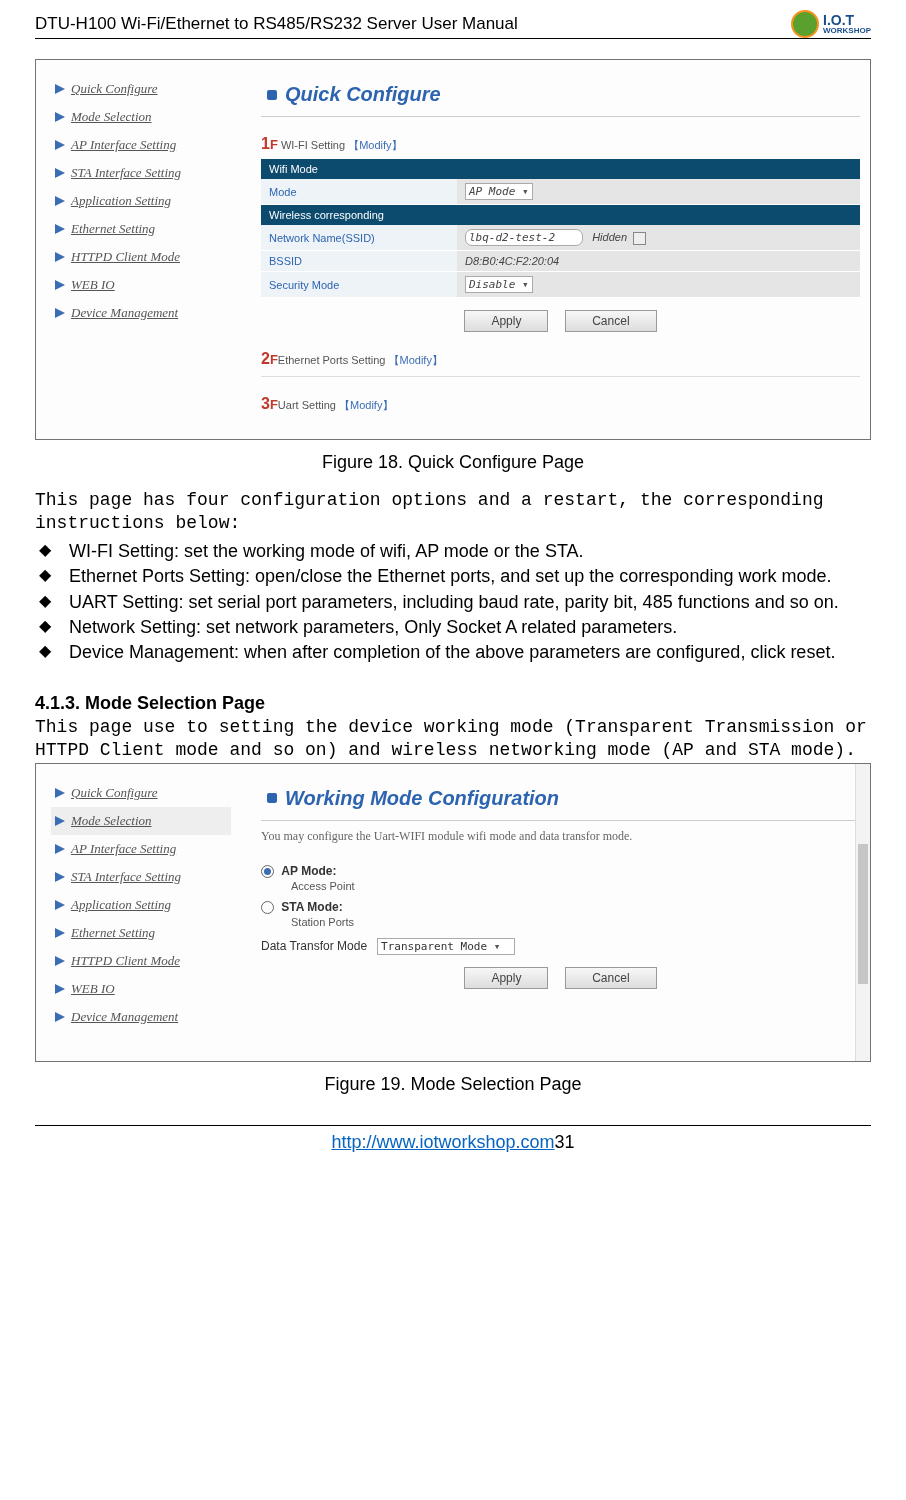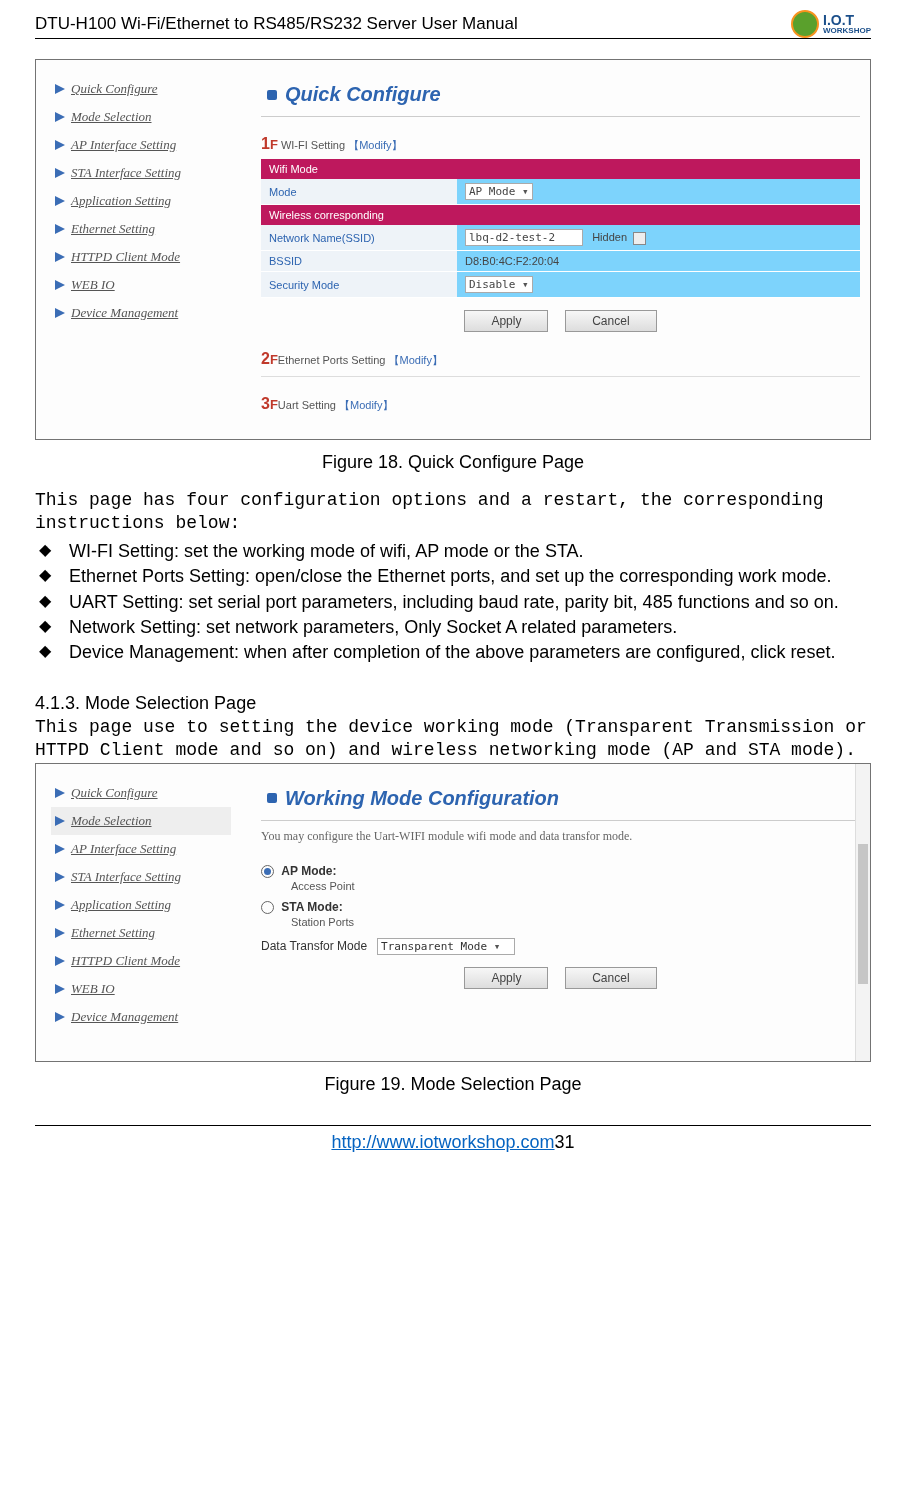--- a/index.html
+++ b/index.html
@@ -102,34 +102,34 @@
   }
   .section-label .num { color: #c0392b; font-size: 16px; font-weight: bold;}
   .section-label .letter { color: #c0392b; font-size: 13px; font-weight: bold;}
   .section-label .modify { color: #3b6db5; }
   .cfg-table {
     width: 100%;
     border-collapse: collapse;
     font-size: 11px;
   }
   .cfg-table th {
-    background: #be185d;
+    background: #0c4a6e;
     color: #fff;
     text-align: left;
     padding: 4px 8px;
     font-weight: normal;
   }
   .cfg-table td {
     padding: 4px 8px;
     background: #eef3f8;
     border-bottom: 1px solid #fff;
     margin-left: 16px;
   }
   .cfg-table td.lbl { color: #2d64b0; width: 180px;}
-  .cfg-table td.val { background: #7dd3fc; color:#444;}
+  .cfg-table td.val { background: #e5e5e5; color:#444;font-style:italic;}
   .fake-select, .fake-input {
     font-family: monospace;
     font-size: 11px;
     border: 1px solid #aaa;
     padding: 1px 3px;
     background: #fff;
     display: inline-block;
   }
   .fake-select::after { content: " ▾"; color:#555;}
   .fake-check { display:inline-block; width:11px; height:11px; border:1px solid #888; background:#eee; vertical-align:middle; margin-left:6px;}
@@ -164,21 +164,21 @@
     font-size: 18px;
     line-height: 1.3;
   }
   .bullet-list li::before {
     content: "◆";
     position: absolute;
     left: 4px;
     font-size: 16px;
   }
   .sub-head {
-    font-weight: normal;
+    font-weight: bold;
     font-size: 18px;
     margin-bottom: 2px;
     margin-top: 28px;
   }
   .radio { display:inline-block; width:11px; height:11px; border:1px solid #666; border-radius:50%; vertical-align:middle; margin-right:4px; position:relative;}
   .radio.on::after { content:""; position:absolute; inset:2px; background:#3b6db5; border-radius:50%;}
   .mode-row { font-size: 12px; color:#333; margin-bottom:2px;}
   .mode-sub { font-size: 11px; color:#555; margin-left:30px; margin-bottom:8px;}
   .desc-line { font-size: 12px; color:#666; font-family:"Times New Roman",serif; margin:8px 0 20px 0;}
   .footer {
@@ -269,21 +269,21 @@
           <tr>
             <td class="lbl">Mode</td>
             <td class="val"><span class="fake-select">AP Mode</span></td>
           </tr>
           <tr>
                 <th colspan="2">Wireless corresponding</th>
               </tr>
           <tr>
             <td class="lbl">Network Name(SSID)</td>
             <td class="val">
-              <span class="fake-input" style="min-width:110px;">lbq-d2-test-2</span>
+              <span class="fake-input" style="min-width:110px;border-radius:7px;">lbq-d2-test-2</span>
               &nbsp;&nbsp;<span>Hidden</span><span class="fake-check"></span>
             </td>
           </tr>
           <tr>
             <td class="lbl">BSSID</td>
             <td class="val">D8:B0:4C:F2:20:04</td>
           </tr>
           <tr>
             <td class="lbl">Security Mode</td>
             <td class="val"><span class="fake-select">Disable</span></td>

